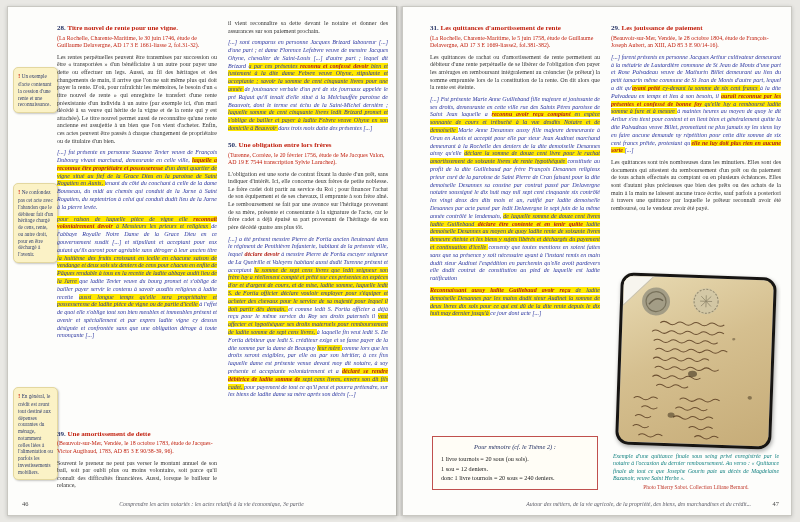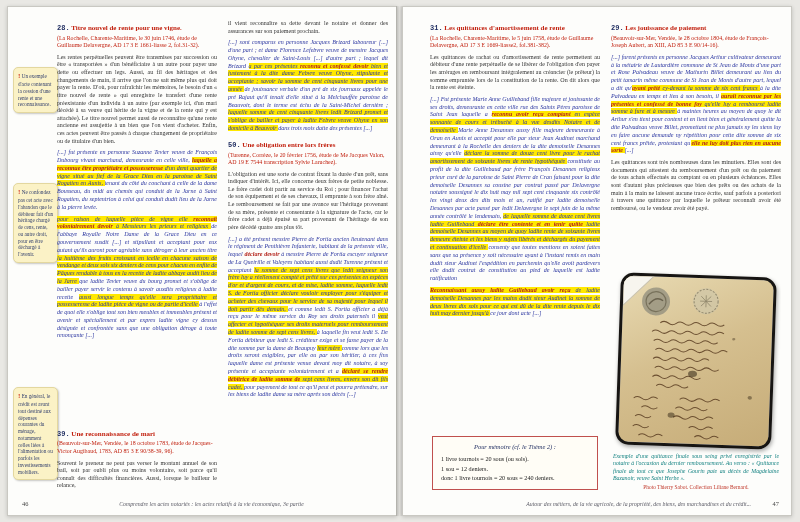--- a/index.html
+++ b/index.html
@@ -13,21 +13,21 @@
   .spine{position:absolute;left:396px;top:6px;width:7px;height:510px;
          background:linear-gradient(90deg,rgba(0,0,0,.12),rgba(0,0,0,.02) 50%,rgba(0,0,0,.12));}
 
   .cols{position:absolute;top:13px;display:grid;grid-template-columns:1fr 1fr;column-gap:11px;}
   .page-left .cols{left:49px;right:8px;height:470px;}
   .page-right .cols{left:27px;right:10px;height:470px;}
   .col{display:flex;flex-direction:column;overflow:hidden;height:470px;}
   .fill{flex:1 1 auto;overflow:hidden;min-height:0;}
 
   .h-sec{font-size:7px;font-weight:bold;line-height:1.25;margin:4px 0 2px 0;}
-  .h-sec .num{color:#1c2a5e;font-family:Liberation Mono, monospace;}
+  .h-sec .num{color:#1c2a5e;}
   .h-sec .ttl{color:#c22210;margin-top:16px;}
   .src{font-size:5.9px;line-height:1.28;color:#c22210;margin:0 0 4px 0;text-align:left;}
   .body-p{font-size:6px;line-height:1.27;text-align:justify;margin:0 0 4px 0;color:#333;}
   .quote{font-size:6px;line-height:1.3;text-align:justify;font-style:italic;color:#2a35a0;margin:0 0 4px 0;}
   .quote .hl{background:#ffe800;}
   .quote .rd{color:#b3231a;font-weight:bold;}
 
   .note{position:absolute;left:5px;width:45px;background:#fbf2c6;border:1px solid #e3d79f;
         border-radius:5px;box-shadow:1px 1px 2px rgba(0,0,0,.22);padding:4px 3px 4px 4px;
         font-size:5.2px;line-height:1.3;color:#33406e;}
@@ -79,21 +79,21 @@
           <span class="ttl">Titre nouvel de rente pour une vigne.</span>
         </div>
         <p class="src">(La Rochelle, Charente-Maritime, le 30 juin 1746, étude de Guillaume Delavergne, AD 17 3 E 1661-liasse 2, fol.31-32).</p>
         <div class="fill">
           <p class="body-p">Les rentes perpétuelles peuvent être transmises par succession ou être « transportées » d'un bénéficiaire à un autre pour payer une dette ou effectuer un legs. Aussi, au fil des héritages et des changements de main, il arrive que l'on ne sait même plus qui doit payer la rente. D'où, pour rafraîchir les mémoires, le besoin d'un « titre nouvel de rente » qui enregistre le transfert d'une rente préexistante d'un individu à un autre (par exemple ici, d'un mari décédé à sa veuve qui hérite de la vigne et de la rente qui y est attachée). Le titre nouvel permet aussi de reconnaître qu'une rente ancienne est assujettie à un bien que l'on vient d'acheter. Enfin, ces actes peuvent être passés à chaque changement de propriétaire ou de titulaire d'un bien.</p>
           <p class="quote"><span class="">[...] fut présente en personne Suzanne Tevier veuve de François Dubourg vivant marchand, demeurante en celle ville, </span><span class="hl rd">laquelle a reconnue être propriétaire et possesseresse </span><span class="hl ">d'un demi quartier de vigne situé au fief de la Grace Dieu en la paroisse de Saint Rogatien en Aunis, </span><span class="">tenant du côté du couchant à celle de la dame Bousseau, du midi au chemin qui conduit de la Jarne à Saint Rogatien, du septentrion à celui qui conduit dudit lieu de la Jarne à la pierre levée.</span></p>
           <p class="quote"><span class="hl ">pour raison de laquelle pièce de vigne elle </span><span class="hl rd">reconnaît volontairement devoir </span><span class="hl ">à Messieurs les prieurs et religieux </span><span class="">de l'abbaye Royalle Notre Dame de la Grace Dieu en ce gouvernement susdit [...] et stipullant et acceptant pour eux autant qu'ils auront pour agréable sans déroger à leur ancien titre </span><span class="hl ">la huitième des fruits croissant en icelle en chacune saison de vendange et deux sols six deniers de cens pour chacun en enfite de Pâques rendable à tous en la recette de ladite abbaye audit lieu de la Jarre </span><span class="">que ladite Tevier veuve du bourg promet et s'oblige de bailler payer servir le contenu à savoir auxdits religieux à ladite recette </span><span class="hl ">aussi longue temps qu'elle sera propriétaire et possesseresse de ladite pièce de vigne ou de partie d'icelle </span><span class="">à l'effet de quoi elle s'oblige tout son bien meubles et immeubles présent et avenir et spéciallement et par expres ladite vigne cy dessus désignée et confrontée sans que une obligation déroge à toute renonçante [...]</span></p>
         </div>
         <div class="h-sec">
           <span class="num">39.</span>
-          <span class="ttl">Une reconnaissance de mari</span>
+          <span class="ttl">Une amortissement de dette</span>
         </div>
         <p class="src">(Beauvoir-sur-Mer, Vendée, le 18 octobre 1783, étude de Jacques-Victor Augibaud, 1783, AD 85 3 E 90/38-39, 96).</p>
         <p class="body-p" style="margin-bottom:0;">Souvent le preneur ne peut pas verser le montant annuel de son bail, soit par oubli plus ou moins volontaire, soit parce qu'il connaît des difficultés financières. Aussi, lorsque le bailleur le relance,</p>
       </div>
 
       <div class="col">
         <p class="body-p">il vient reconnaître sa dette devant le notaire et donner des assurances sur son paiement prochain.</p>
         <p class="quote"><span class="">[...] sont comparus en personne Jacques Brizard laboureur [...] d'une part ; et dame Florence Lefebvre veuve de messire Jacques Ohyne, chevalier de Saint-Louis [...] d'autre part ; lequel dit Brizard </span><span class="hl ">a par ces présentes </span><span class="hl rd">reconnu et confessé devoir </span><span class="hl ">bien et justement à la dite dame Febvre veuve Ohyne, stipulante et acceptante ; savoir la somme de cent cinquante livres pour une année </span><span class="">de jouissance verbale d'un pré de six journaux appelée le pré Rajaut qu'il tenait d'elle situé à la Melchauffée paroisse de Beauvoir, dont le terme est échu de la Saint-Michel dernière ; </span><span class="hl ">laquelle somme de cent cinquante livres ledit Brizard promet et s'oblige de bailler et payer à ladite Febvre veuve Ohyne en son domicile à Beauvoir </span><span class="">dans trois mois datte des présentes [...]</span></p>
         <div class="h-sec">
           <span class="num">50.</span>

